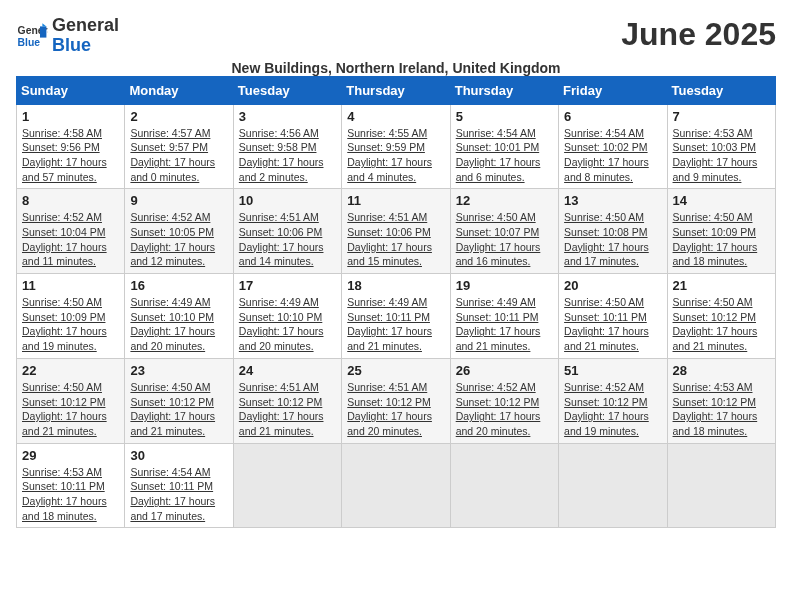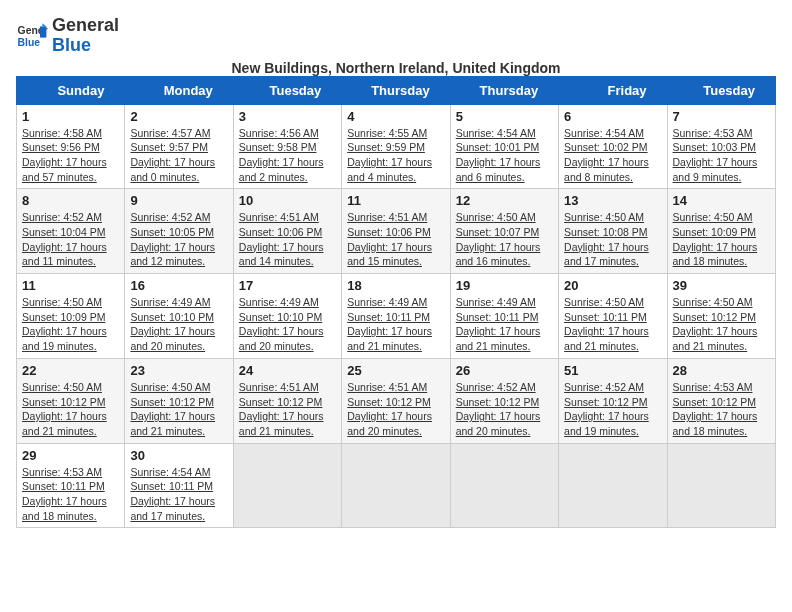--- a/index.html
+++ b/index.html
@@ -47,22 +47,22 @@
       text-align: center;
     }
     .calendar {
       width: 100%;
       border-collapse: collapse;
       font-size: 11px;
     }
     .calendar th {
       background-color: #1565c0;
       color: #fff;
-      text-align: right;
-      padding: 6px 20px;
+      text-align: left;
+      padding: 6px 4px;
       font-size: 13px;
       font-weight: bold;
       border: 1px solid #1565c0;
     }
     .calendar td {
       border: 1px solid #ccc;
       vertical-align: top;
       padding: 4px 5px;
       width: calc(100% / 7);
       background: #fff;
@@ -106,20 +106,23 @@
       <polygon points="30,8 38,8 38,22 30,22" fill="#1565c0"></polygon>
       <polygon points="33,4 38,8 33,8" fill="#1a88e0"></polygon>
     </svg>
     <div>
       <div class="logo-text">
         <span class="general">General</span><br>
         <span class="blue">Blue</span>
       </div>
     </div>
   </div>
+  <div class="title-area">
+    <div class="month-title">June 2025</div>
+  </div>
 </div>
 
 <div class="subtitle">New Buildings, Northern Ireland, United Kingdom</div>
 
 <table class="calendar">
   <thead>
     <tr>
       <th>Sunday</th>
       <th>Monday</th>
       <th>Tuesday</th>
@@ -209,21 +212,21 @@
       </td>
         <td>
         <span class="day-num">19</span>
         <span class="day-info">Sunrise: 4:49 AM<br>Sunset: 10:11 PM<br>Daylight: 17 hours and 21 minutes.</span>
       </td>
         <td>
         <span class="day-num">20</span>
         <span class="day-info">Sunrise: 4:50 AM<br>Sunset: 10:11 PM<br>Daylight: 17 hours and 21 minutes.</span>
       </td>
         <td>
-        <span class="day-num">39</span>
+        <span class="day-num">21</span>
         <span class="day-info">Sunrise: 4:50 AM<br>Sunset: 10:12 PM<br>Daylight: 17 hours and 21 minutes.</span>
       </td>
       </tr>
       <tr>
         <td>
         <span class="day-num">22</span>
         <span class="day-info">Sunrise: 4:50 AM<br>Sunset: 10:12 PM<br>Daylight: 17 hours and 21 minutes.</span>
       </td>
         <td>
         <span class="day-num">23</span>

